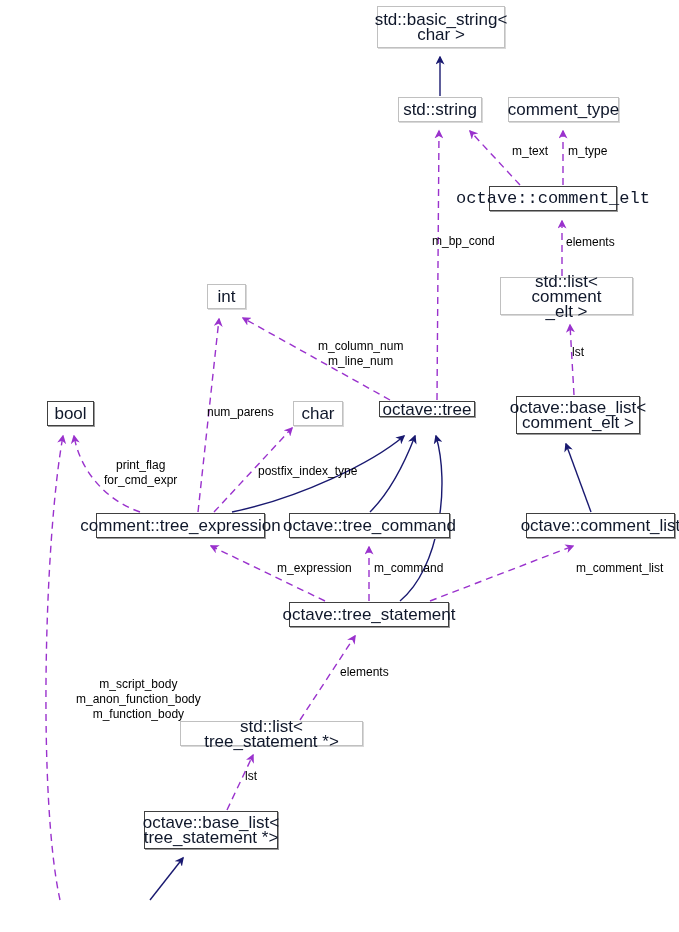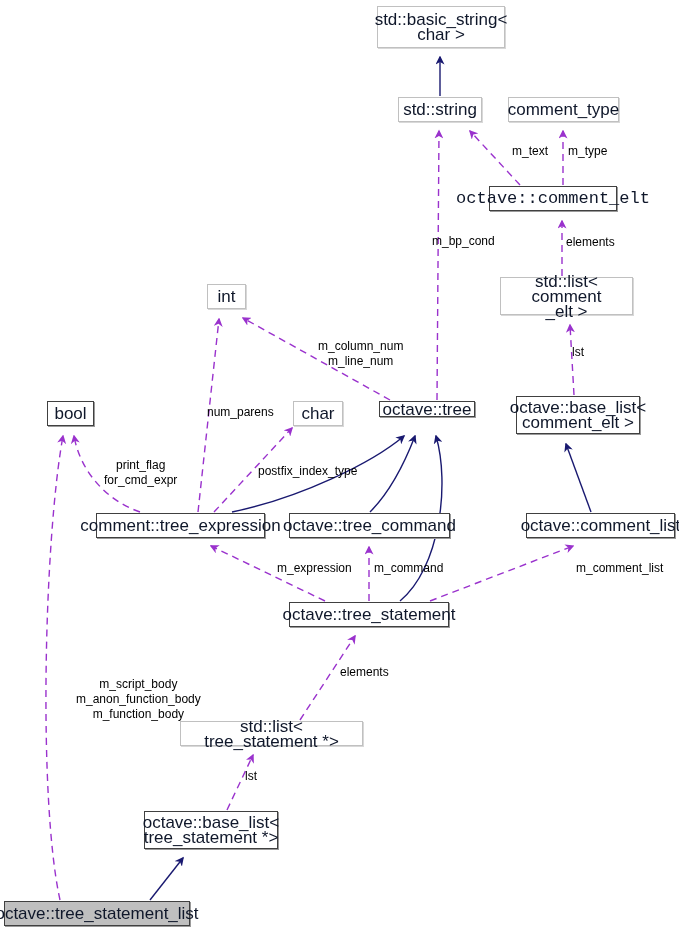--- a/index.html
+++ b/index.html
@@ -156,21 +156,20 @@
 
   <div class="node solid" style="left:526px; top:513px; width:149px; height:25px;">octave::comment_list</div>
 
   <div class="node solid" style="left:289px; top:602px; width:160px; height:25px;">octave::tree_statement</div>
 
   <div class="node light" style="left:180px; top:721px; width:183px; height:25px;">std::list&lt; tree_statement *&gt;</div>
 
   <div class="node solid" style="left:144px; top:811px; width:134px; height:38px;">octave::base_list&lt;
 tree_statement *&gt;</div>
 
-  <div class="node current" style="left:4px; top:901px; width:186px; height:25px;">octave::tree_statement_list</div>
 
   <div class="edge-label" style="left:512px; top:144px;">m_text</div>
 
   <div class="edge-label" style="left:568px; top:144px;">m_type</div>
 
   <div class="edge-label" style="left:566px; top:235px;">elements</div>
 
   <div class="edge-label" style="left:572px; top:345px;">lst</div>
 
   <div class="edge-label" style="left:432px; top:234px;">m_bp_cond</div>

